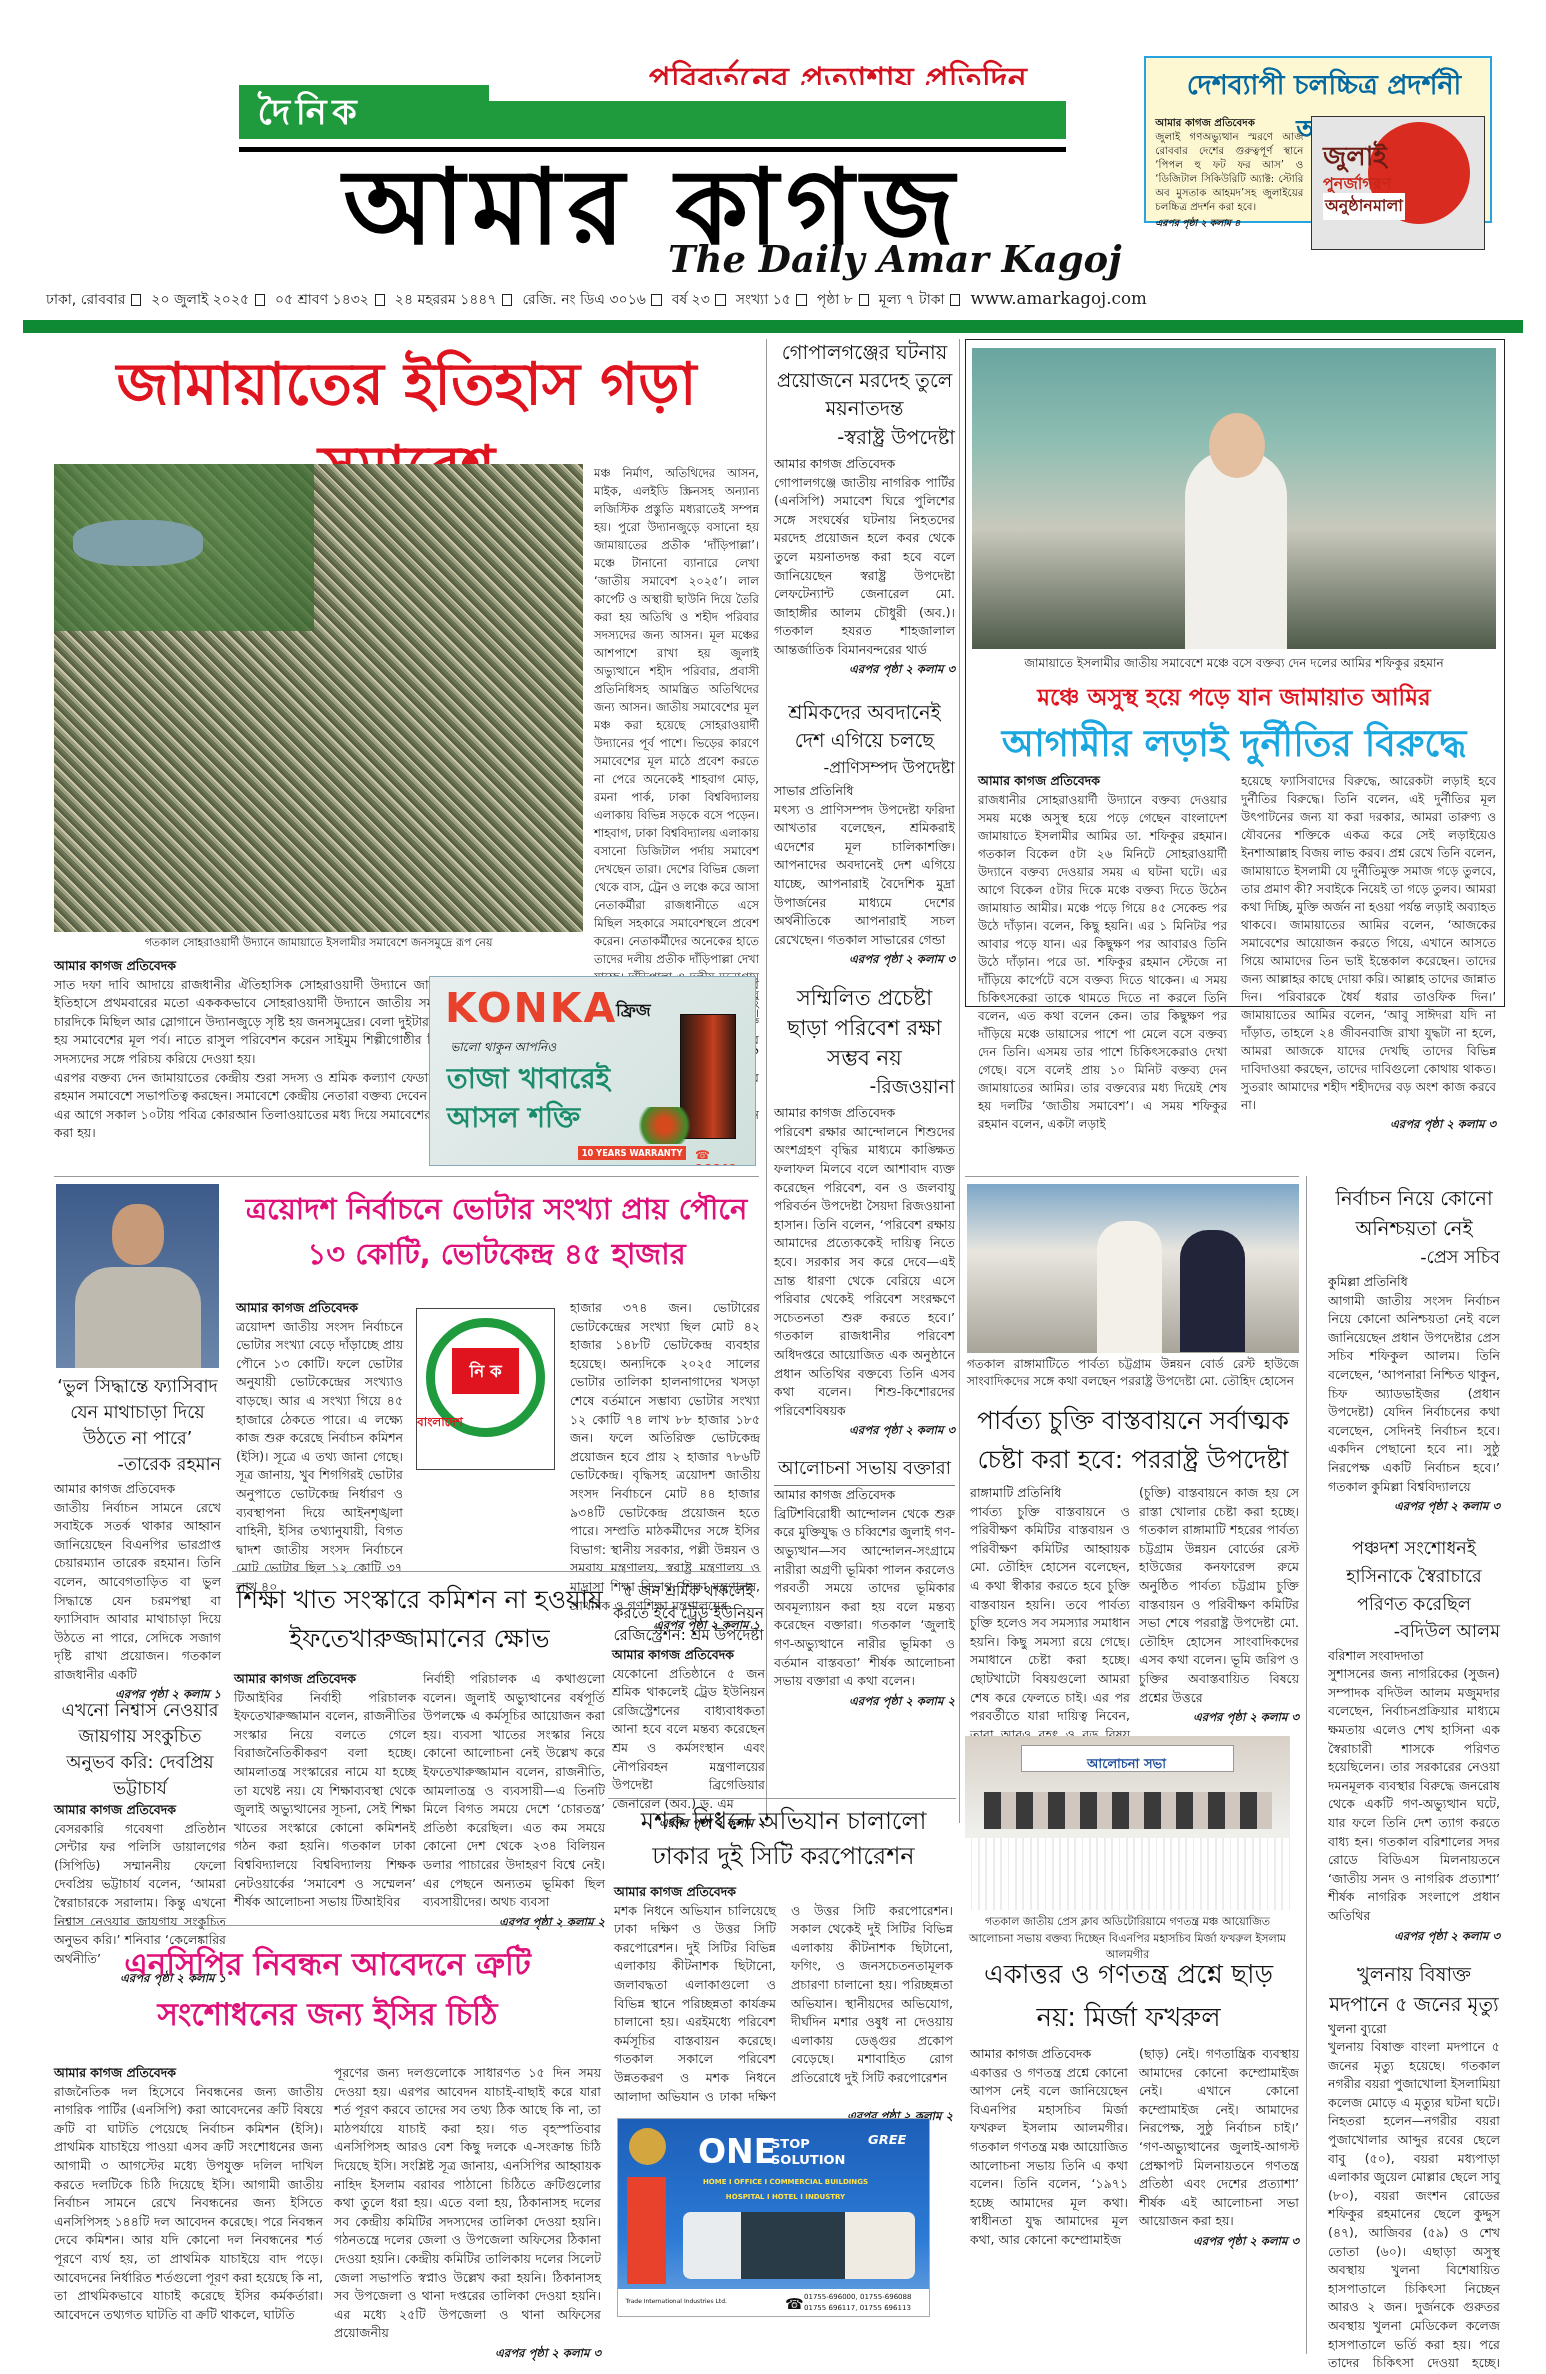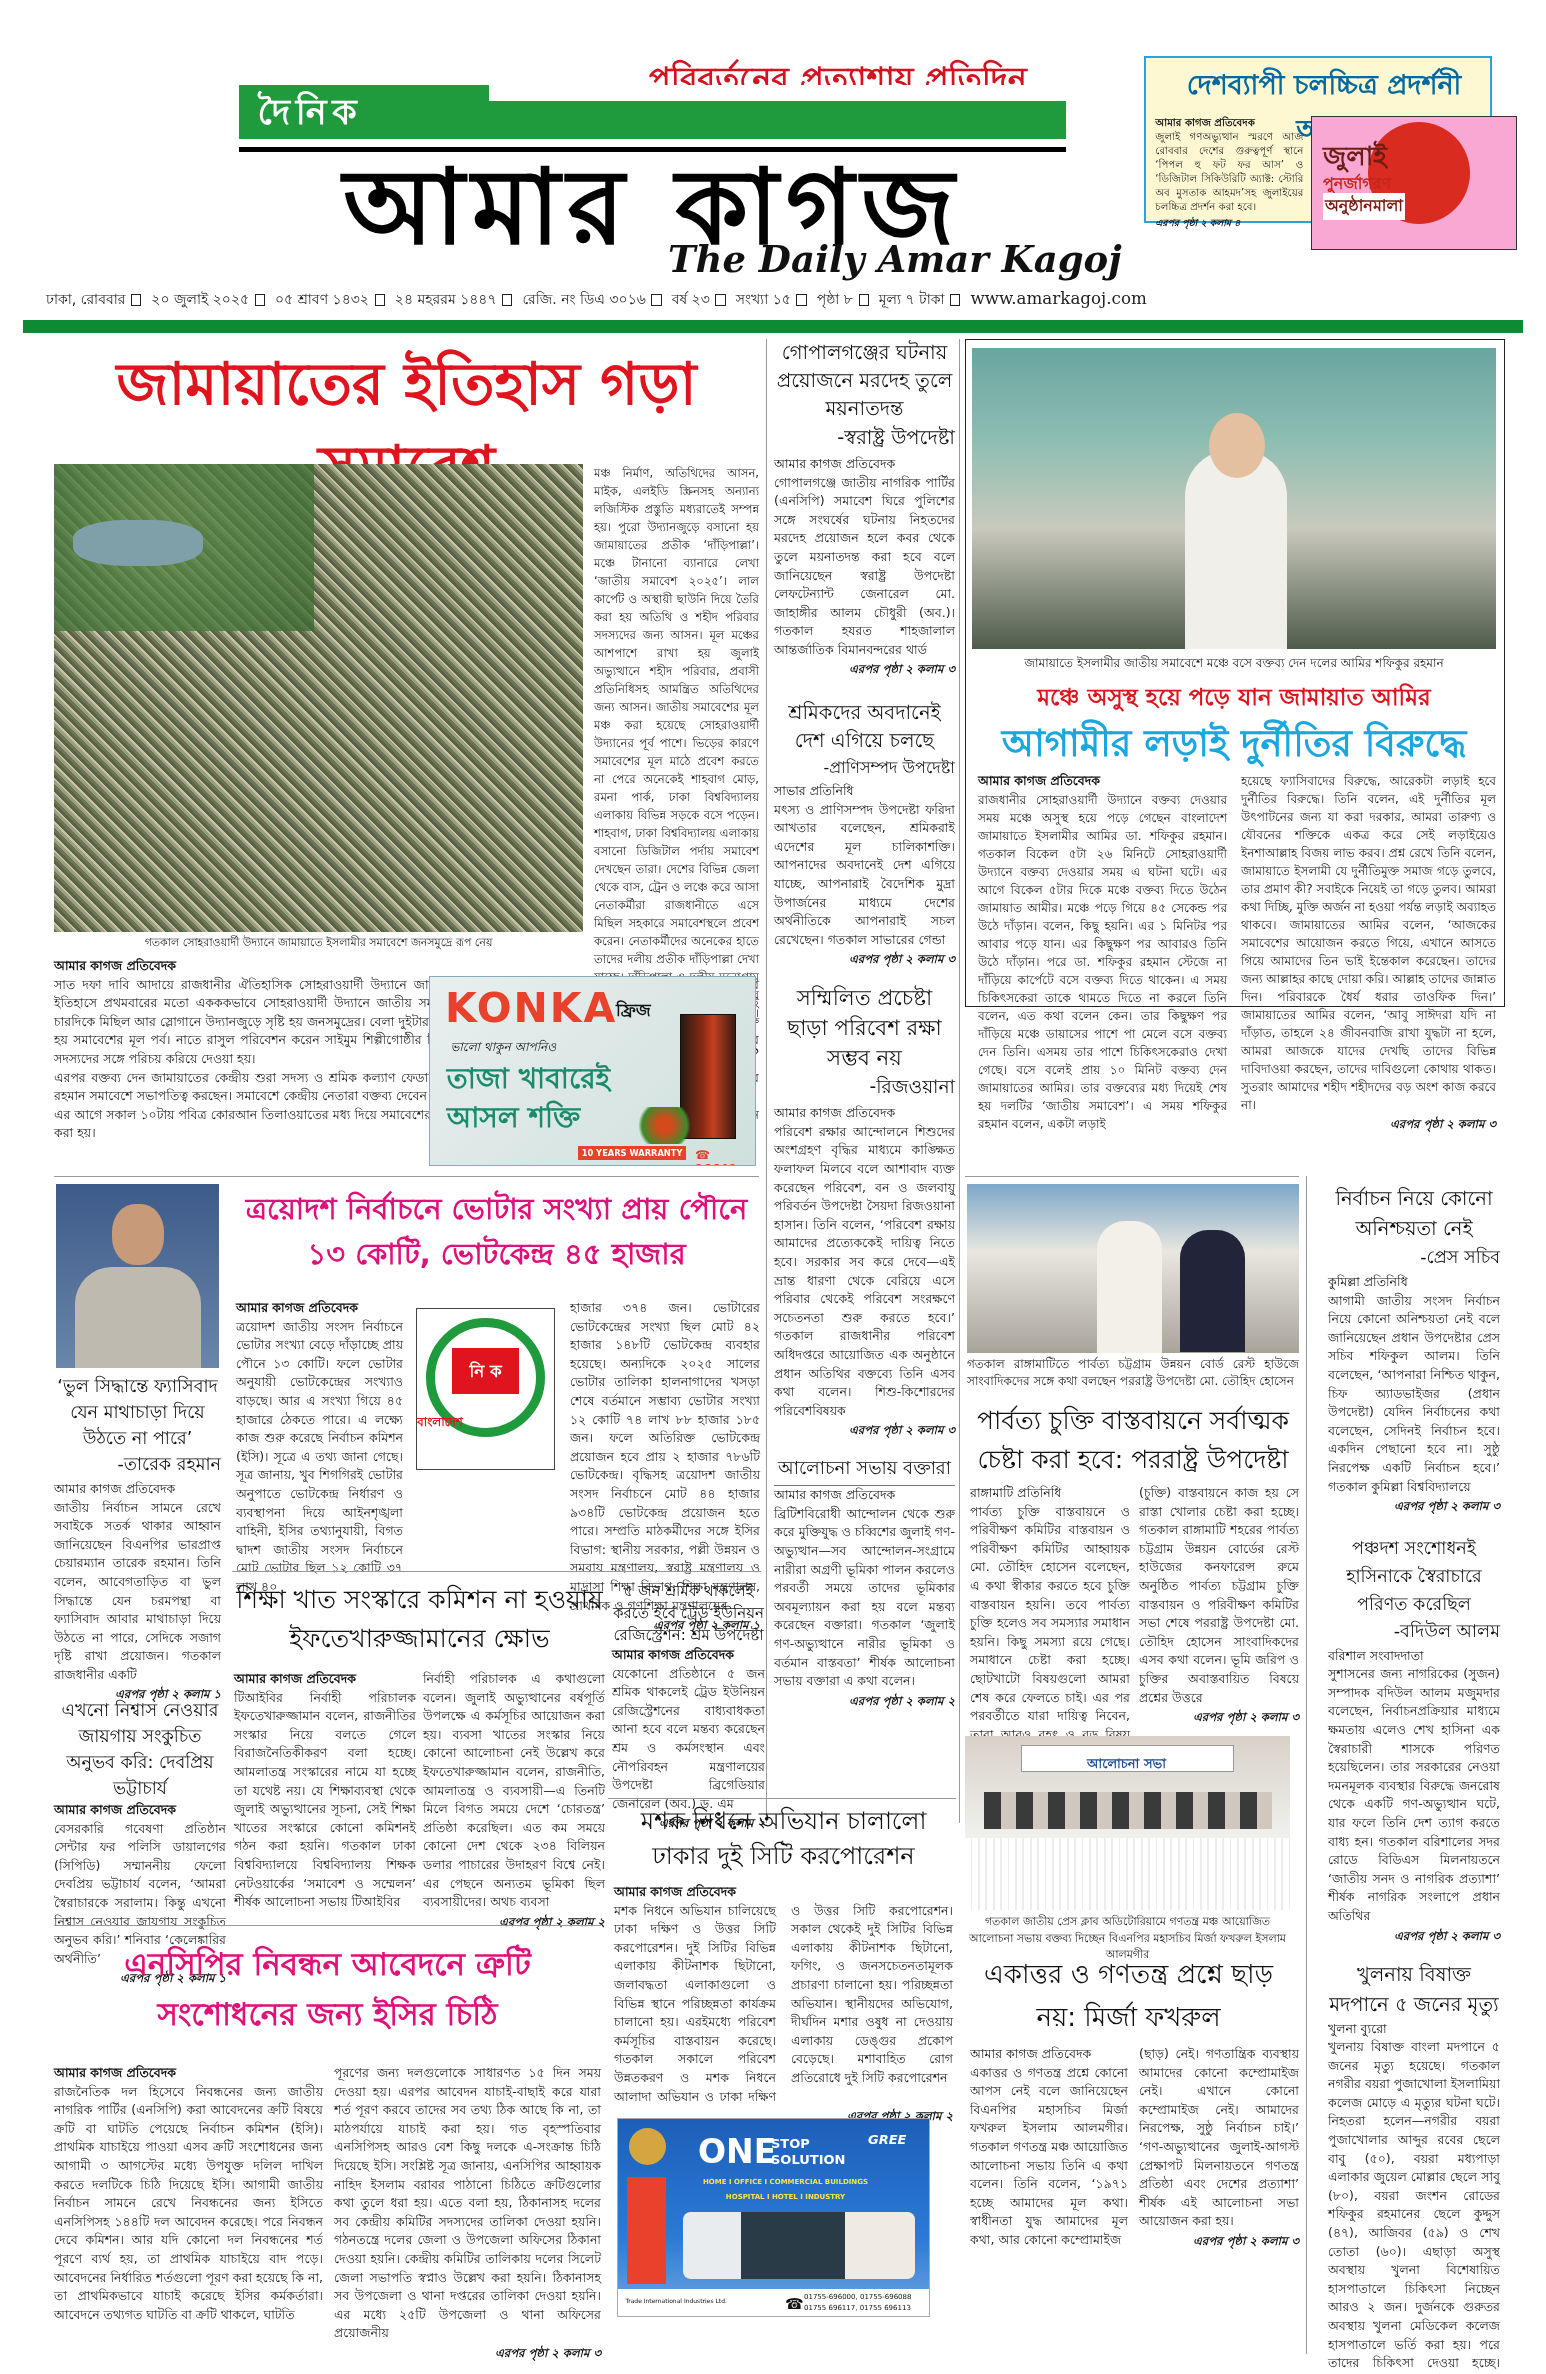--- a/index.html
+++ b/index.html
@@ -49,21 +49,21 @@
 </div>
 <div class="abs green-bar" style="left:23px;top:320px;width:1500px;"></div>
 
 <div class="abs" style="left:1144px;top:56px;width:348px;height:167px;background:#fdf7d2;border:2.8px solid #29a3e0;">
   <div style="color:#0369a1;font-weight:bold;font-size:27px;text-align:center;padding-top:5.6px;margin-left:12px;">দেশব্যাপী চলচ্চিত্র প্রদর্শনী আজ</div>
   <div style="position:absolute;left:9.3px;top:58px;width:148px;">
     <div class="byline" style="font-size:10.2px;line-height:14px;">আমার কাগজ প্রতিবেদক</div>
     <div class="body-text" style="font-size:10.2px;line-height:14px;">জুলাই গণঅভ্যুত্থান স্মরণে আজ রোববার দেশের গুরুত্বপূর্ণ স্থানে ‘পিপল হু ফট ফর আস’ ও ‘ডিজিটাল সিকিউরিটি অ্যাক্ট: স্টোরি অব মুসতাক আহমদ’সহ জুলাইয়ের চলচ্চিত্র প্রদর্শন করা হবে।</div>
     <div class="cont" style="font-size:9.3px;text-align:left;">এরপর পৃষ্ঠা ২ কলাম ৪</div>
   </div>
-  <div style="position:absolute;left:165px;top:58px;width:206px;height:134px;border:0.9px solid #333;background:#f9a8d4;overflow:hidden;font-family:Liberation Mono, monospace;">
+  <div style="position:absolute;left:165px;top:58px;width:174px;height:134px;border:0.9px solid #333;background:#e5e5e5;overflow:hidden;font-family:Liberation Mono, monospace;">
     <div style="position:absolute;left:56px;top:4.6px;width:102px;height:102px;border-radius:50%;background:#d92b1f;"></div>
     <div style="position:absolute;left:11px;top:18.6px;font-weight:bold;font-size:26px;color:#6d1d14;">জুলাই</div>
     <div style="position:absolute;left:11px;top:54px;font-weight:bold;font-size:16px;color:#c8261a;">পুনর্জাগরণ</div>
     <div style="position:absolute;left:11px;top:76px;font-weight:bold;font-size:16px;color:#7a1a12;background:#fff;padding:0 1.9px;">অনুষ্ঠানমালা</div>
   </div>
 </div>
 
 <div class="abs" style="left:54px;top:343px;width:705px;color:#e0141e;font-size:58px;font-weight:bold;line-height:83px;text-align:center;">জামায়াতের ইতিহাস গড়া সমাবেশ</div>
 <div class="photo" style="left:54px;top:464px;width:529px;height:468px;background:repeating-linear-gradient(45deg,#6b7456 0 2.8px,#9aa07d 2.8px 5.6px,#c8c3a8 5.6px 7.4px,#5b6244 7.4px 10.2px);">
   <div style="position:absolute;left:0;top:0;width:260px;height:167px;background:radial-gradient(circle at 40% 40%,#5c8a4a,#3d6a33);opacity:.8;"></div>

